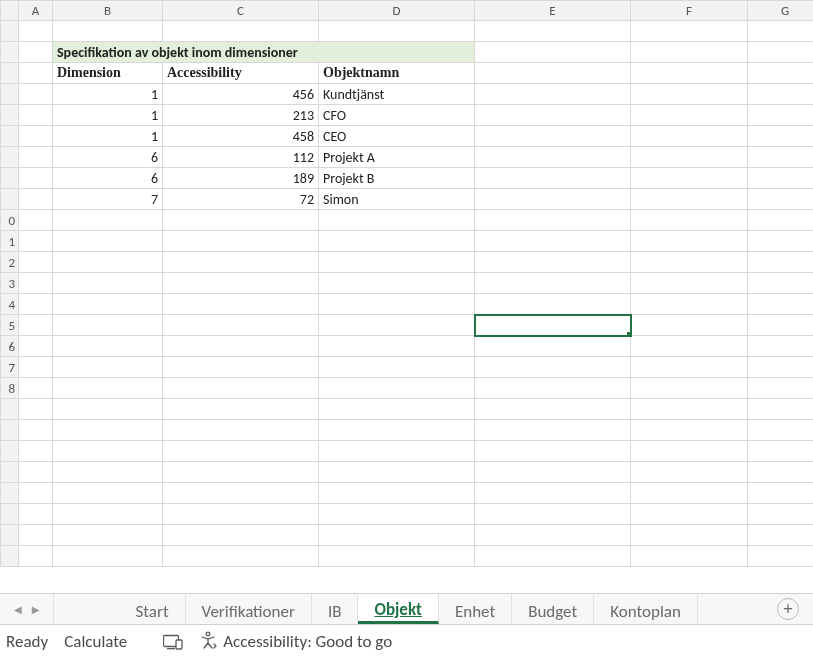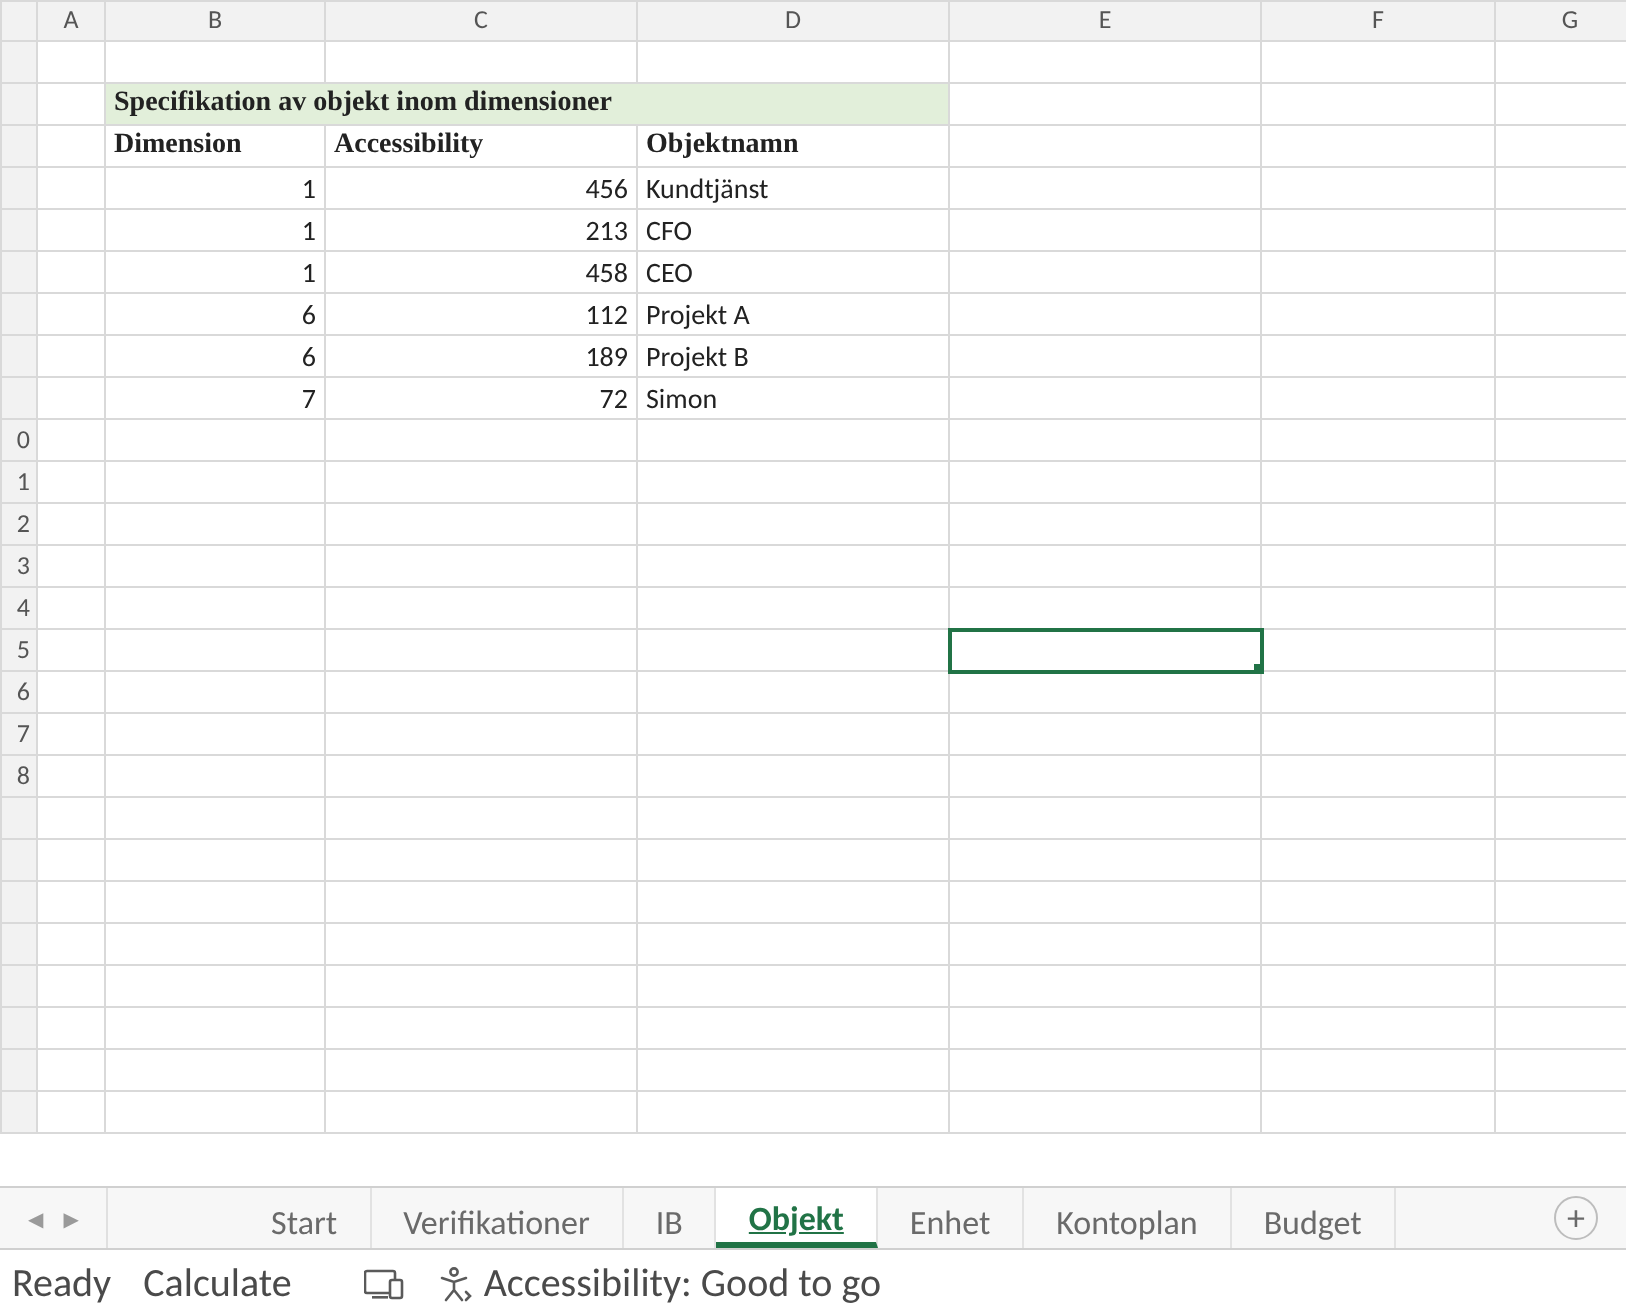--- a/index.html
+++ b/index.html
@@ -58,21 +58,20 @@
   .col-C { width: 156px; }
   .col-D { width: 156px; }
   .col-E { width: 156px; }
   .col-F { width: 117px; }
   .col-G { width: 75px; }
 
   .title-cell {
     background: #e2efda !important;
     font-weight: bold !important;
     color: #222;
-    font-family: Liberation Serif, serif;
   }
   .header-cell {
     font-weight: bold !important;
     font-family: Liberation Serif, serif;
   }
   .num-right { text-align: right !important; }
 
   .active-cell {
     outline: 2px solid #217346;
     outline-offset: -1px;
@@ -144,27 +143,27 @@
     margin: auto 14px;
   }
 
   
   .statusbar {
     height: 33px;
     display: flex;
     align-items: center;
     gap: 16px;
     padding: 0 6px;
-    font-size: 20px;
+    font-size: 17px;
     color: #4a4a4a;
     background: #fff;
   }
   .statusbar .sep { width: 4px; }
   .statusbar svg { display: block; }
-  .acc-group { display: flex; align-items: center; gap: 6px; }
+  .acc-group { display: flex; align-items: flex-start; gap: 6px; }
 </style>
 </head>
 <body>
 
 <div class="grid-area">
   <table class="sheet">
     <colgroup>
       <col style="width:18px">
       <col class="col-A">
         <col class="col-B">
@@ -453,22 +452,22 @@
   <div class="tab-nav">
     <span class="tri">◀</span>
     <span class="tri">▶</span>
   </div>
   <div class="tabs" id="tabs">
       <div class="tab">Start</div>
       <div class="tab">Verifikationer</div>
       <div class="tab">IB</div>
       <div class="tab active">Objekt</div>
       <div class="tab">Enhet</div>
+      <div class="tab">Budget</div>
       <div class="tab">Kontoplan</div>
-      <div class="tab">Budget</div>
     </div>
   <div class="tab-add">
     <span>+</span>
   </div>
 </div>
 
 <div class="statusbar">
   <span>Ready</span>
   <span>Calculate</span>
   <span class="sep"></span>

